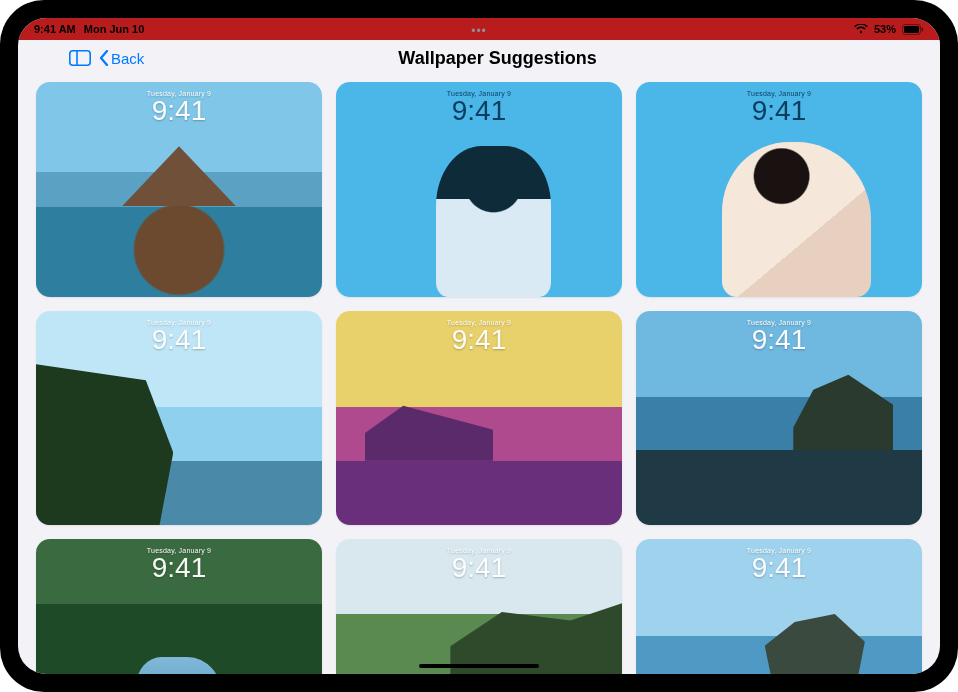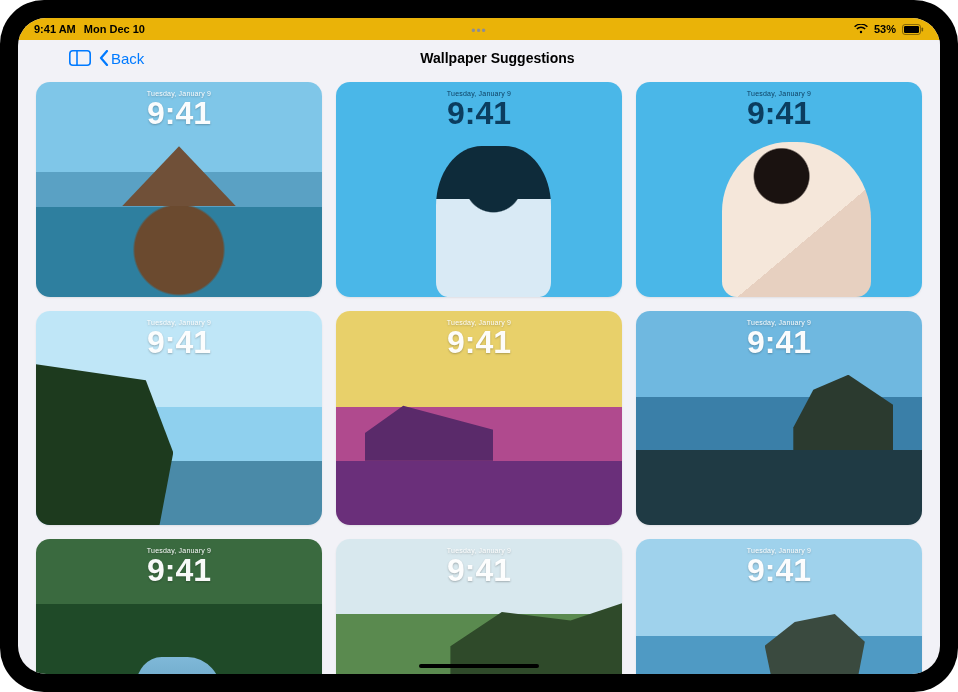--- a/index.html
+++ b/index.html
@@ -29,21 +29,21 @@
   
   .status-bar {
     height: 22px;
     display: flex;
     align-items: center;
     justify-content: space-between;
     padding: 0 16px;
     font-size: 11px;
     font-weight: 600;
     color: #000;
-    background: #eab308;
+    background: #b91c1c;
   }
   .status-left { display: flex; gap: 8px; align-items: center; }
   .status-right { display: flex; gap: 6px; align-items: center; }
   .multitask-dots {
     position: absolute;
     top: 6px; left: 50%;
     transform: translateX(-50%);
     font-size: 12px;
     letter-spacing: 1px;
     color: #8e8e93;
@@ -69,21 +69,21 @@
   .back-btn {
     display: flex; align-items: center;
     color: #007aff;
     font-size: 15px;
     cursor: pointer;
     gap: 2px;
   }
   .nav-title {
     position: absolute;
     left: 50%; transform: translateX(-50%);
-    font-size: 14px; font-weight: 600;
+    font-size: 18px; font-weight: 600;
     color: #000;
   }
   
   .grid-wrap {
     flex: 1;
     overflow: hidden;
     padding: 6px 18px 0 18px;
   }
   .grid {
     display: grid;
@@ -106,21 +106,21 @@
     top: 8px; left: 50%;
     transform: translateX(-50%);
     text-align: center;
     color: rgba(255,255,255,0.97);
     text-shadow: 0 1px 2px rgba(0,0,0,0.25);
   }
   .tile .clock .date {
     font-size: 7px; font-weight: 500; letter-spacing: 0.2px;
   }
   .tile .clock .time {
-    font-size: 32px; font-weight: 700; line-height: 1;
+    font-size: 28px; font-weight: 400; line-height: 1;
   }
   .tile.dark-text .clock { color: rgba(0,40,70,0.85); text-shadow:none; }
 
   
   .bg-volcano {
     background:
       radial-gradient(circle at 50% 78%, #6b4a2f 0 20%, transparent 21%),
       linear-gradient(180deg,#7fc6e8 0 42%, #5aa1c4 42% 58%, #2e7f9f 58% 100%);
   }
   .bg-volcano::after{
@@ -204,21 +204,21 @@
 <body>
 
 <div class="device-frame">
   <div class="screen">
 
     <div class="multitask-dots">•••</div>
 
     <div class="status-bar">
       <div class="status-left">
         <span>9:41 AM</span>
-        <span>Mon Dec 10</span>
+        <span>Mon Jun 10</span>
       </div>
       <div class="status-right">
         <span class="wifi-icon">
           <svg width="14" height="10" viewBox="0 0 14 10">
               <path d="M7 9.2a1.2 1.2 0 100-2.4 1.2 1.2 0 000 2.4zM3.3 5.5a5.2 5.2 0 017.4 0l1-1a6.6 6.6 0 00-9.4 0l1 1zM1.1 3.3a8.3 8.3 0 0111.8 0l1-1a9.7 9.7 0 00-13.8 0l1 1z" fill="#000"></path>
             </svg>
         </span>
         <span>53%</span>
         <span class="battery-icon">
           <svg width="22" height="11" viewBox="0 0 22 11">

